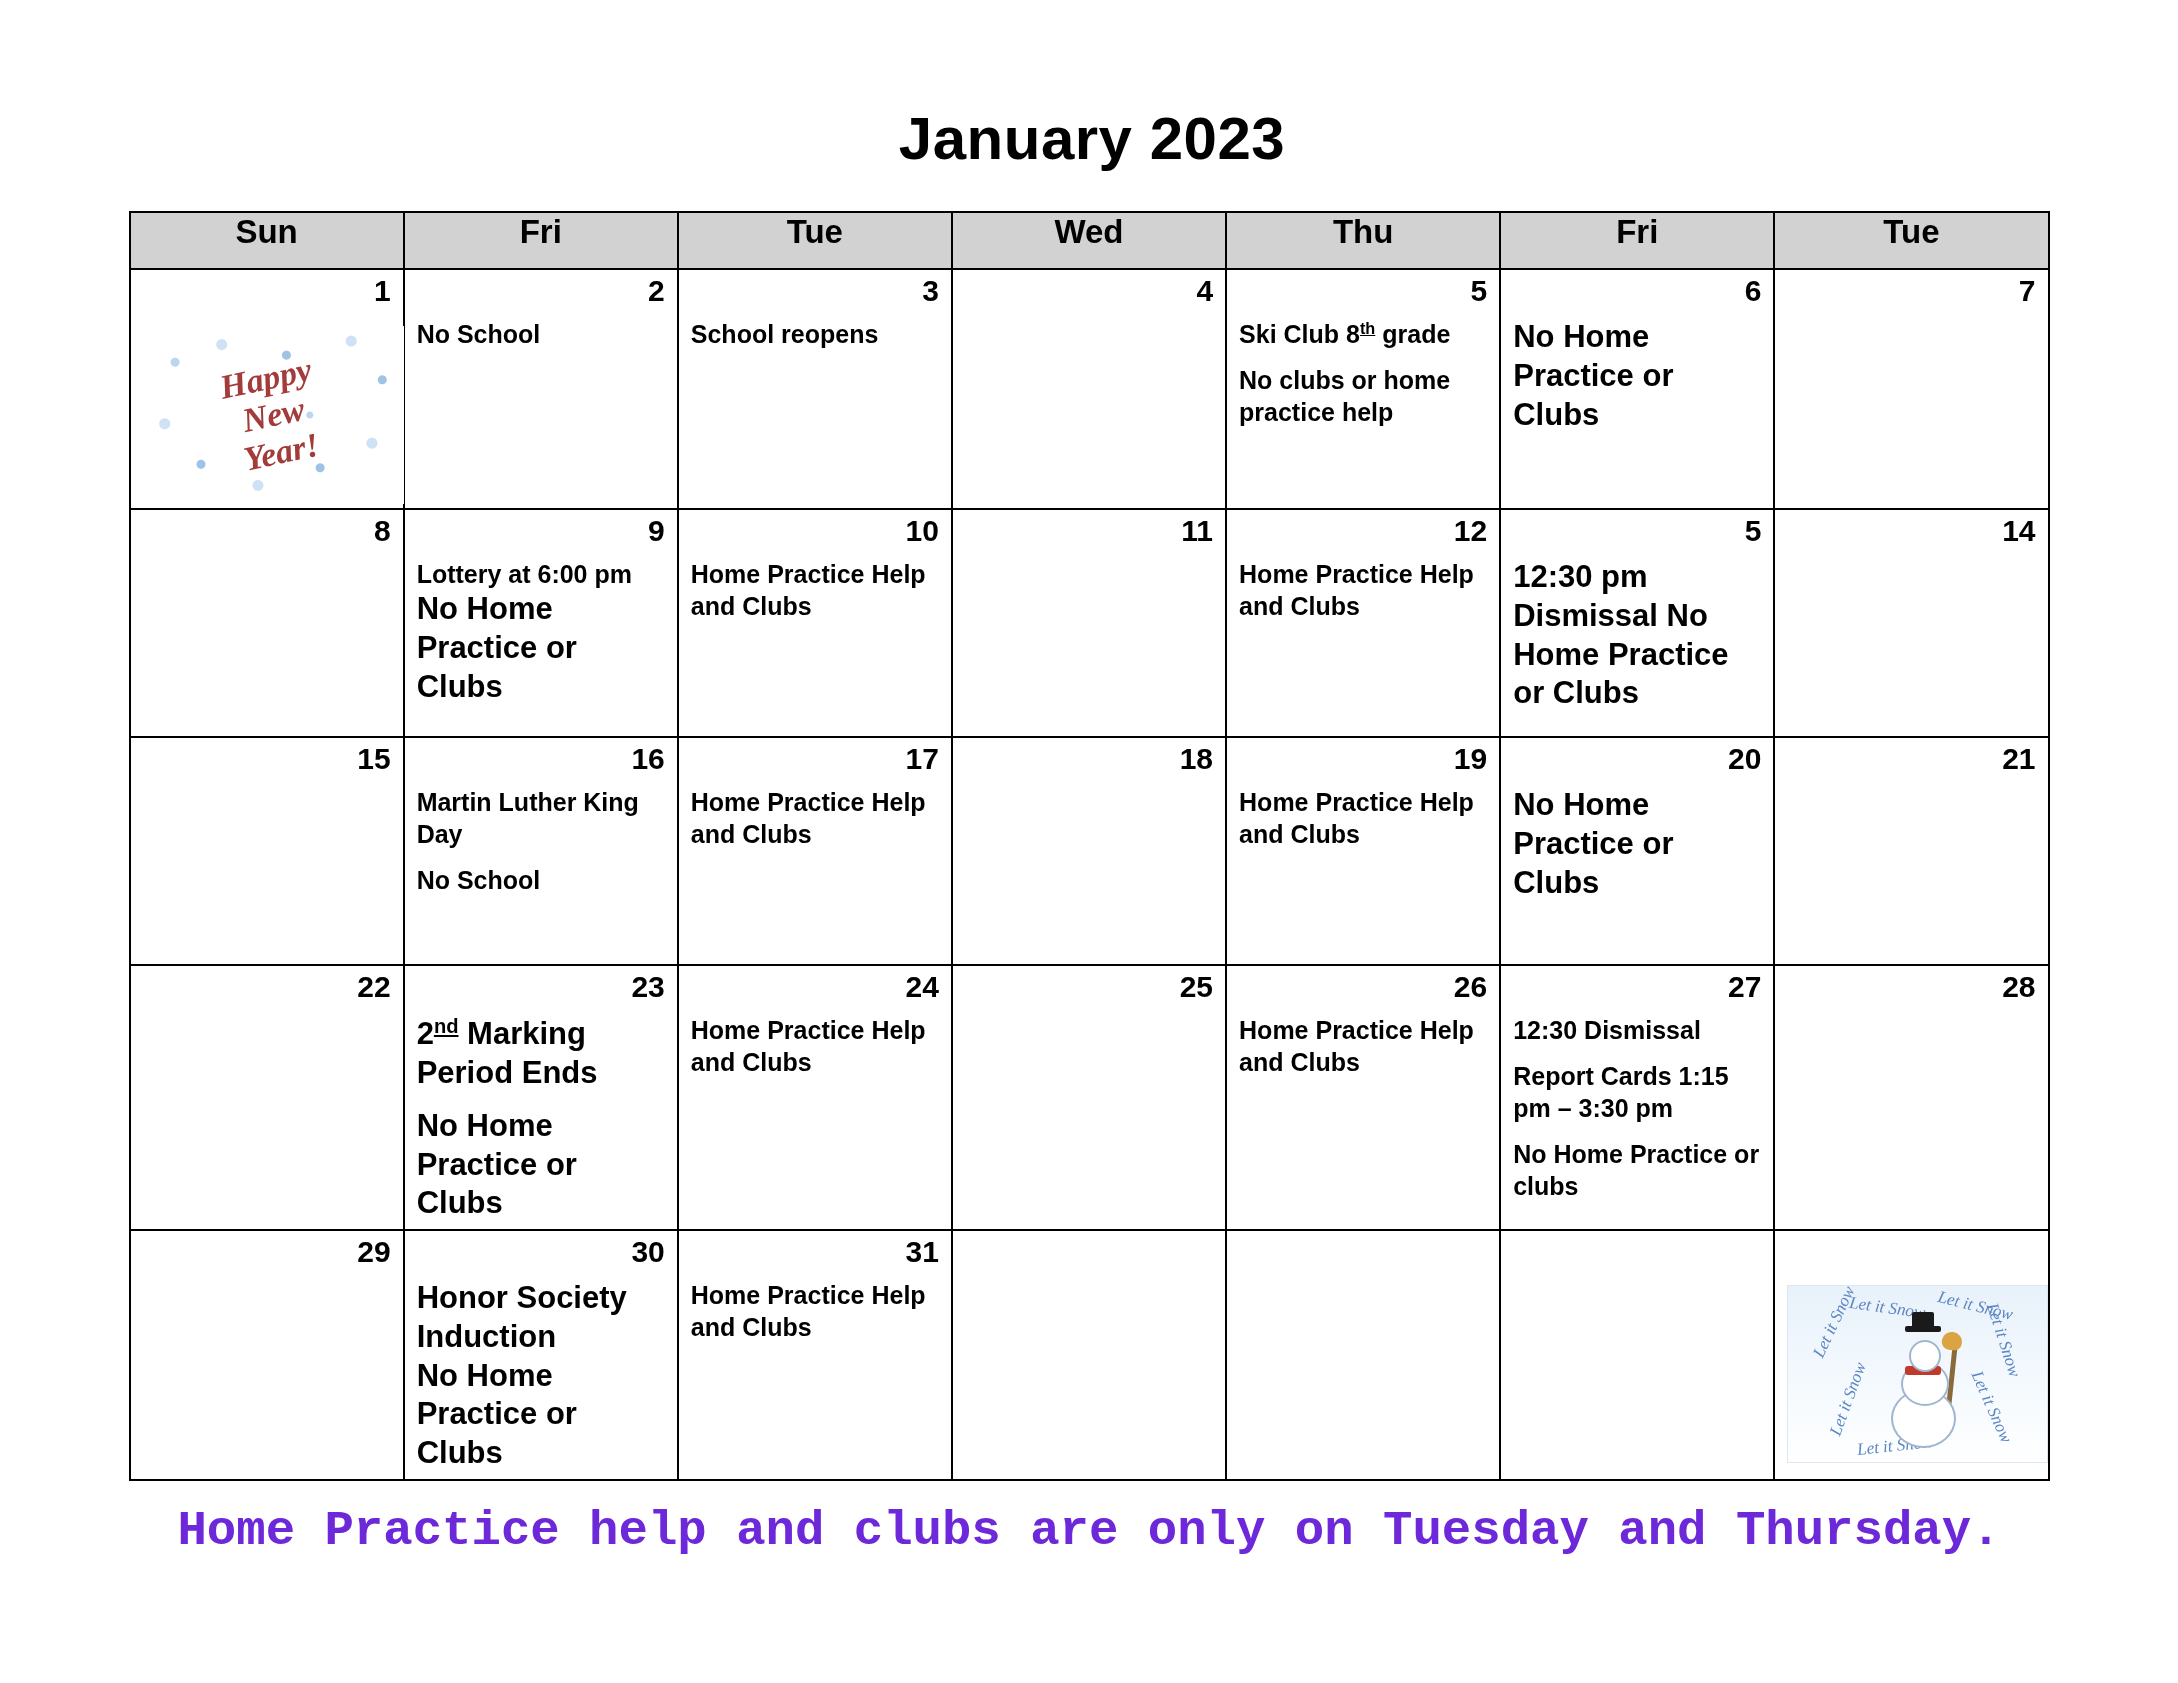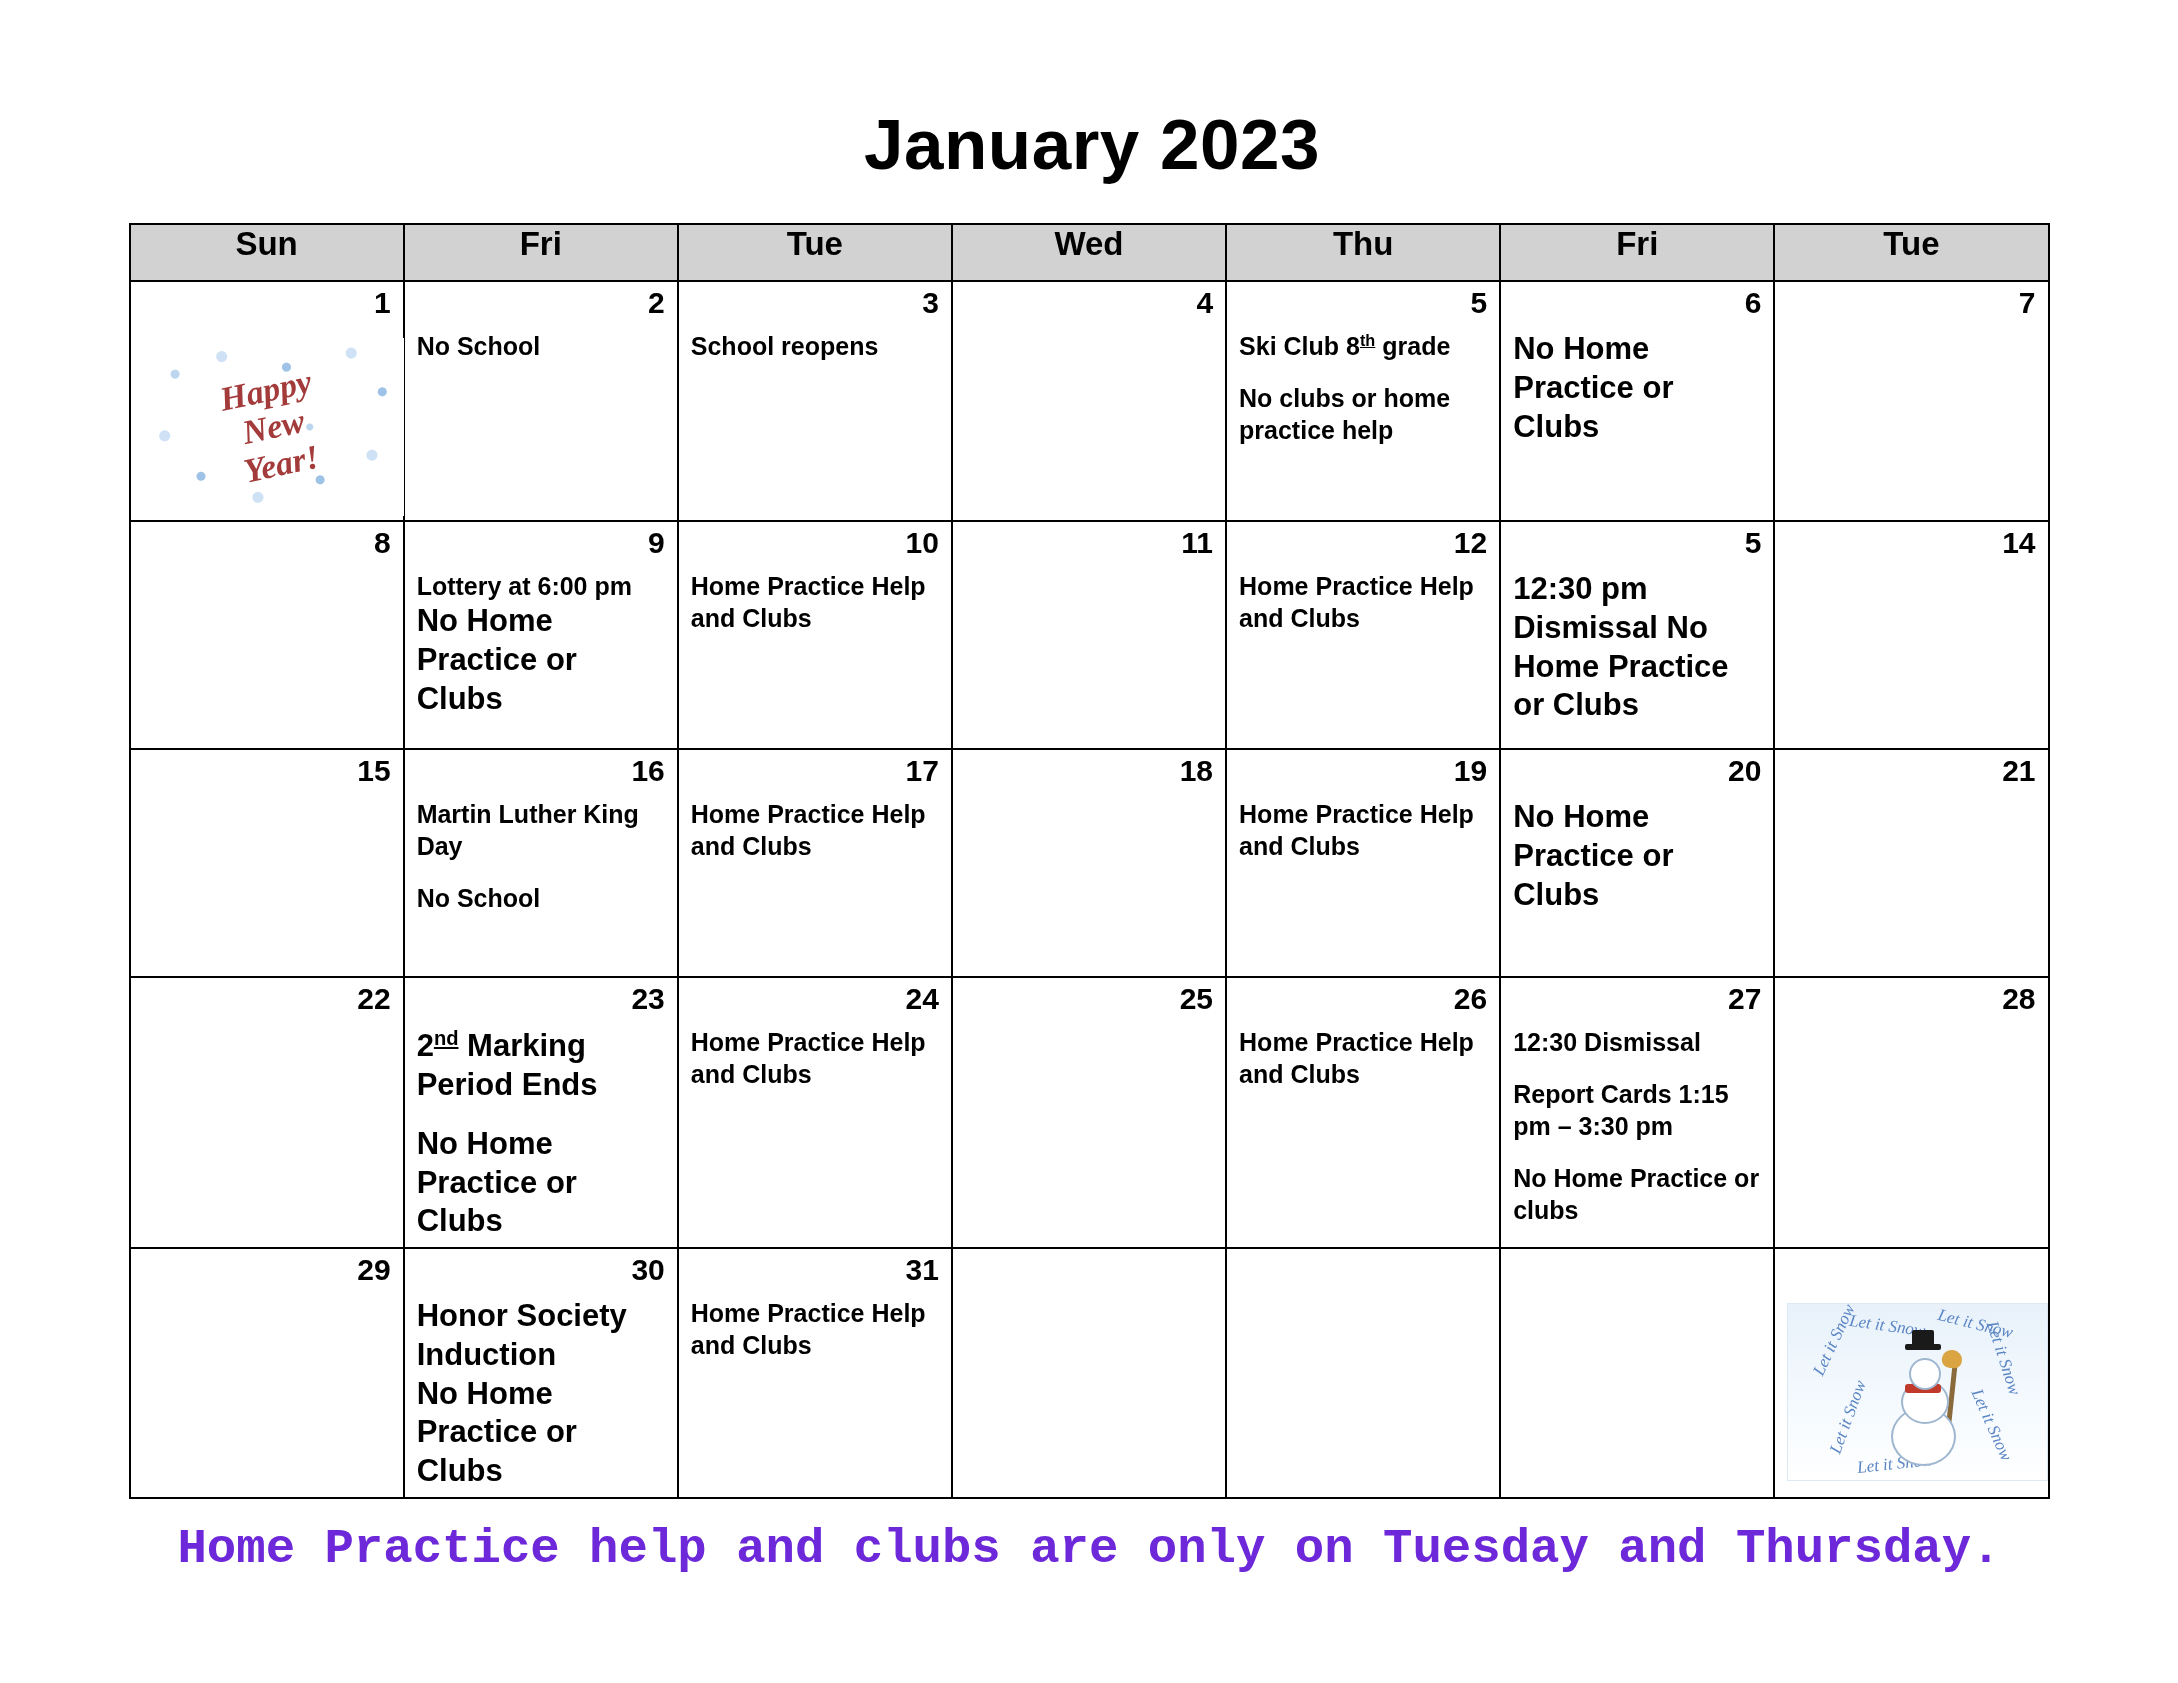--- a/index.html
+++ b/index.html
@@ -16,21 +16,21 @@
   }
   .page {
     width: 2178px;
     height: 1683px;
     position: relative;
     box-sizing: border-box;
     padding: 0;
   }
   .title {
     text-align: center;
-    font-size: 71px;
+    font-size: 60px;
     font-weight: bold;
     letter-spacing: 0.5px;
     margin-top: 104px;
     margin-bottom: 0;
     font-family: "Liberation Sans", sans-serif;
     margin-left: 6px;
   }
   .cal-wrap {
     margin: 38px auto 0 auto;
     width: 1921px;
@@ -72,21 +72,21 @@
     font-size: 0;
   }
   .ev {
     font-size: 25px;
     font-weight: bold;
     line-height: 1.28;
     margin: 0 0 0 0;
     display: block;
   }
   .ev.gap {
-    margin-top: 20px;
+    margin-top: 14px;
   }
   .ev.big {
     font-size: 31px;
     line-height: 1.25;
   }
   sup {
     font-size: 0.65em;
     vertical-align: super;
     text-decoration: underline;
   }

